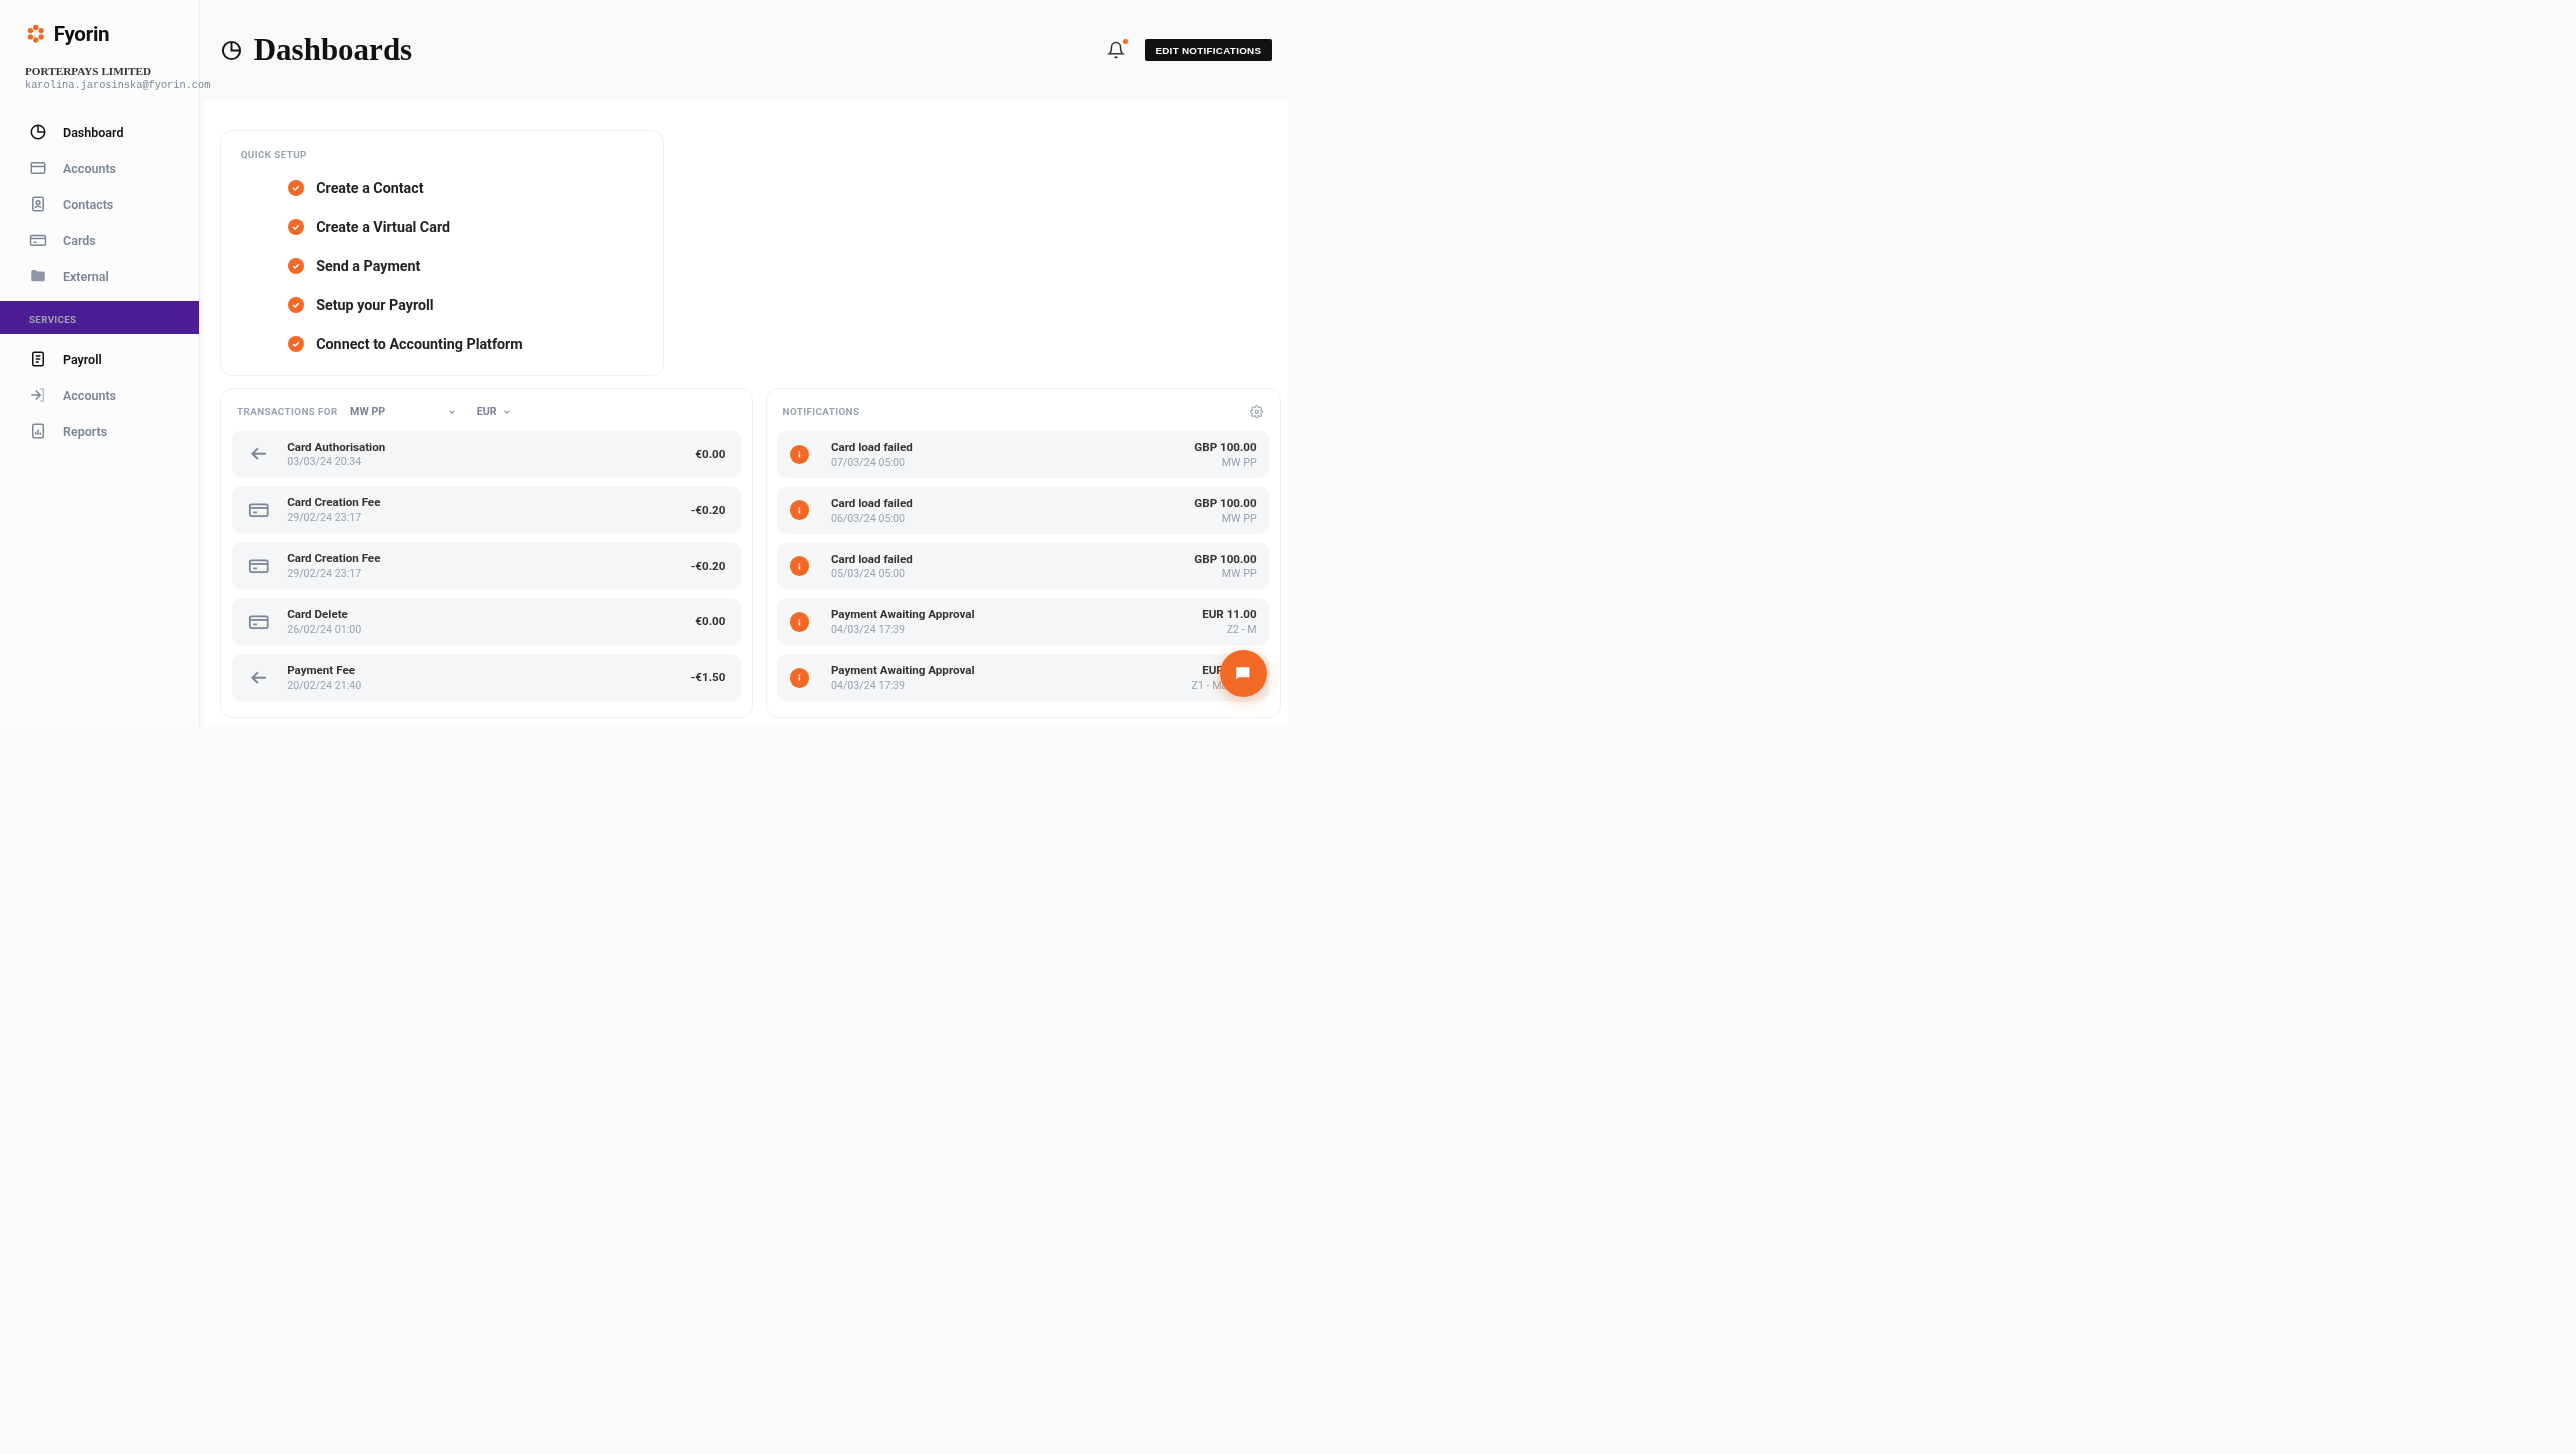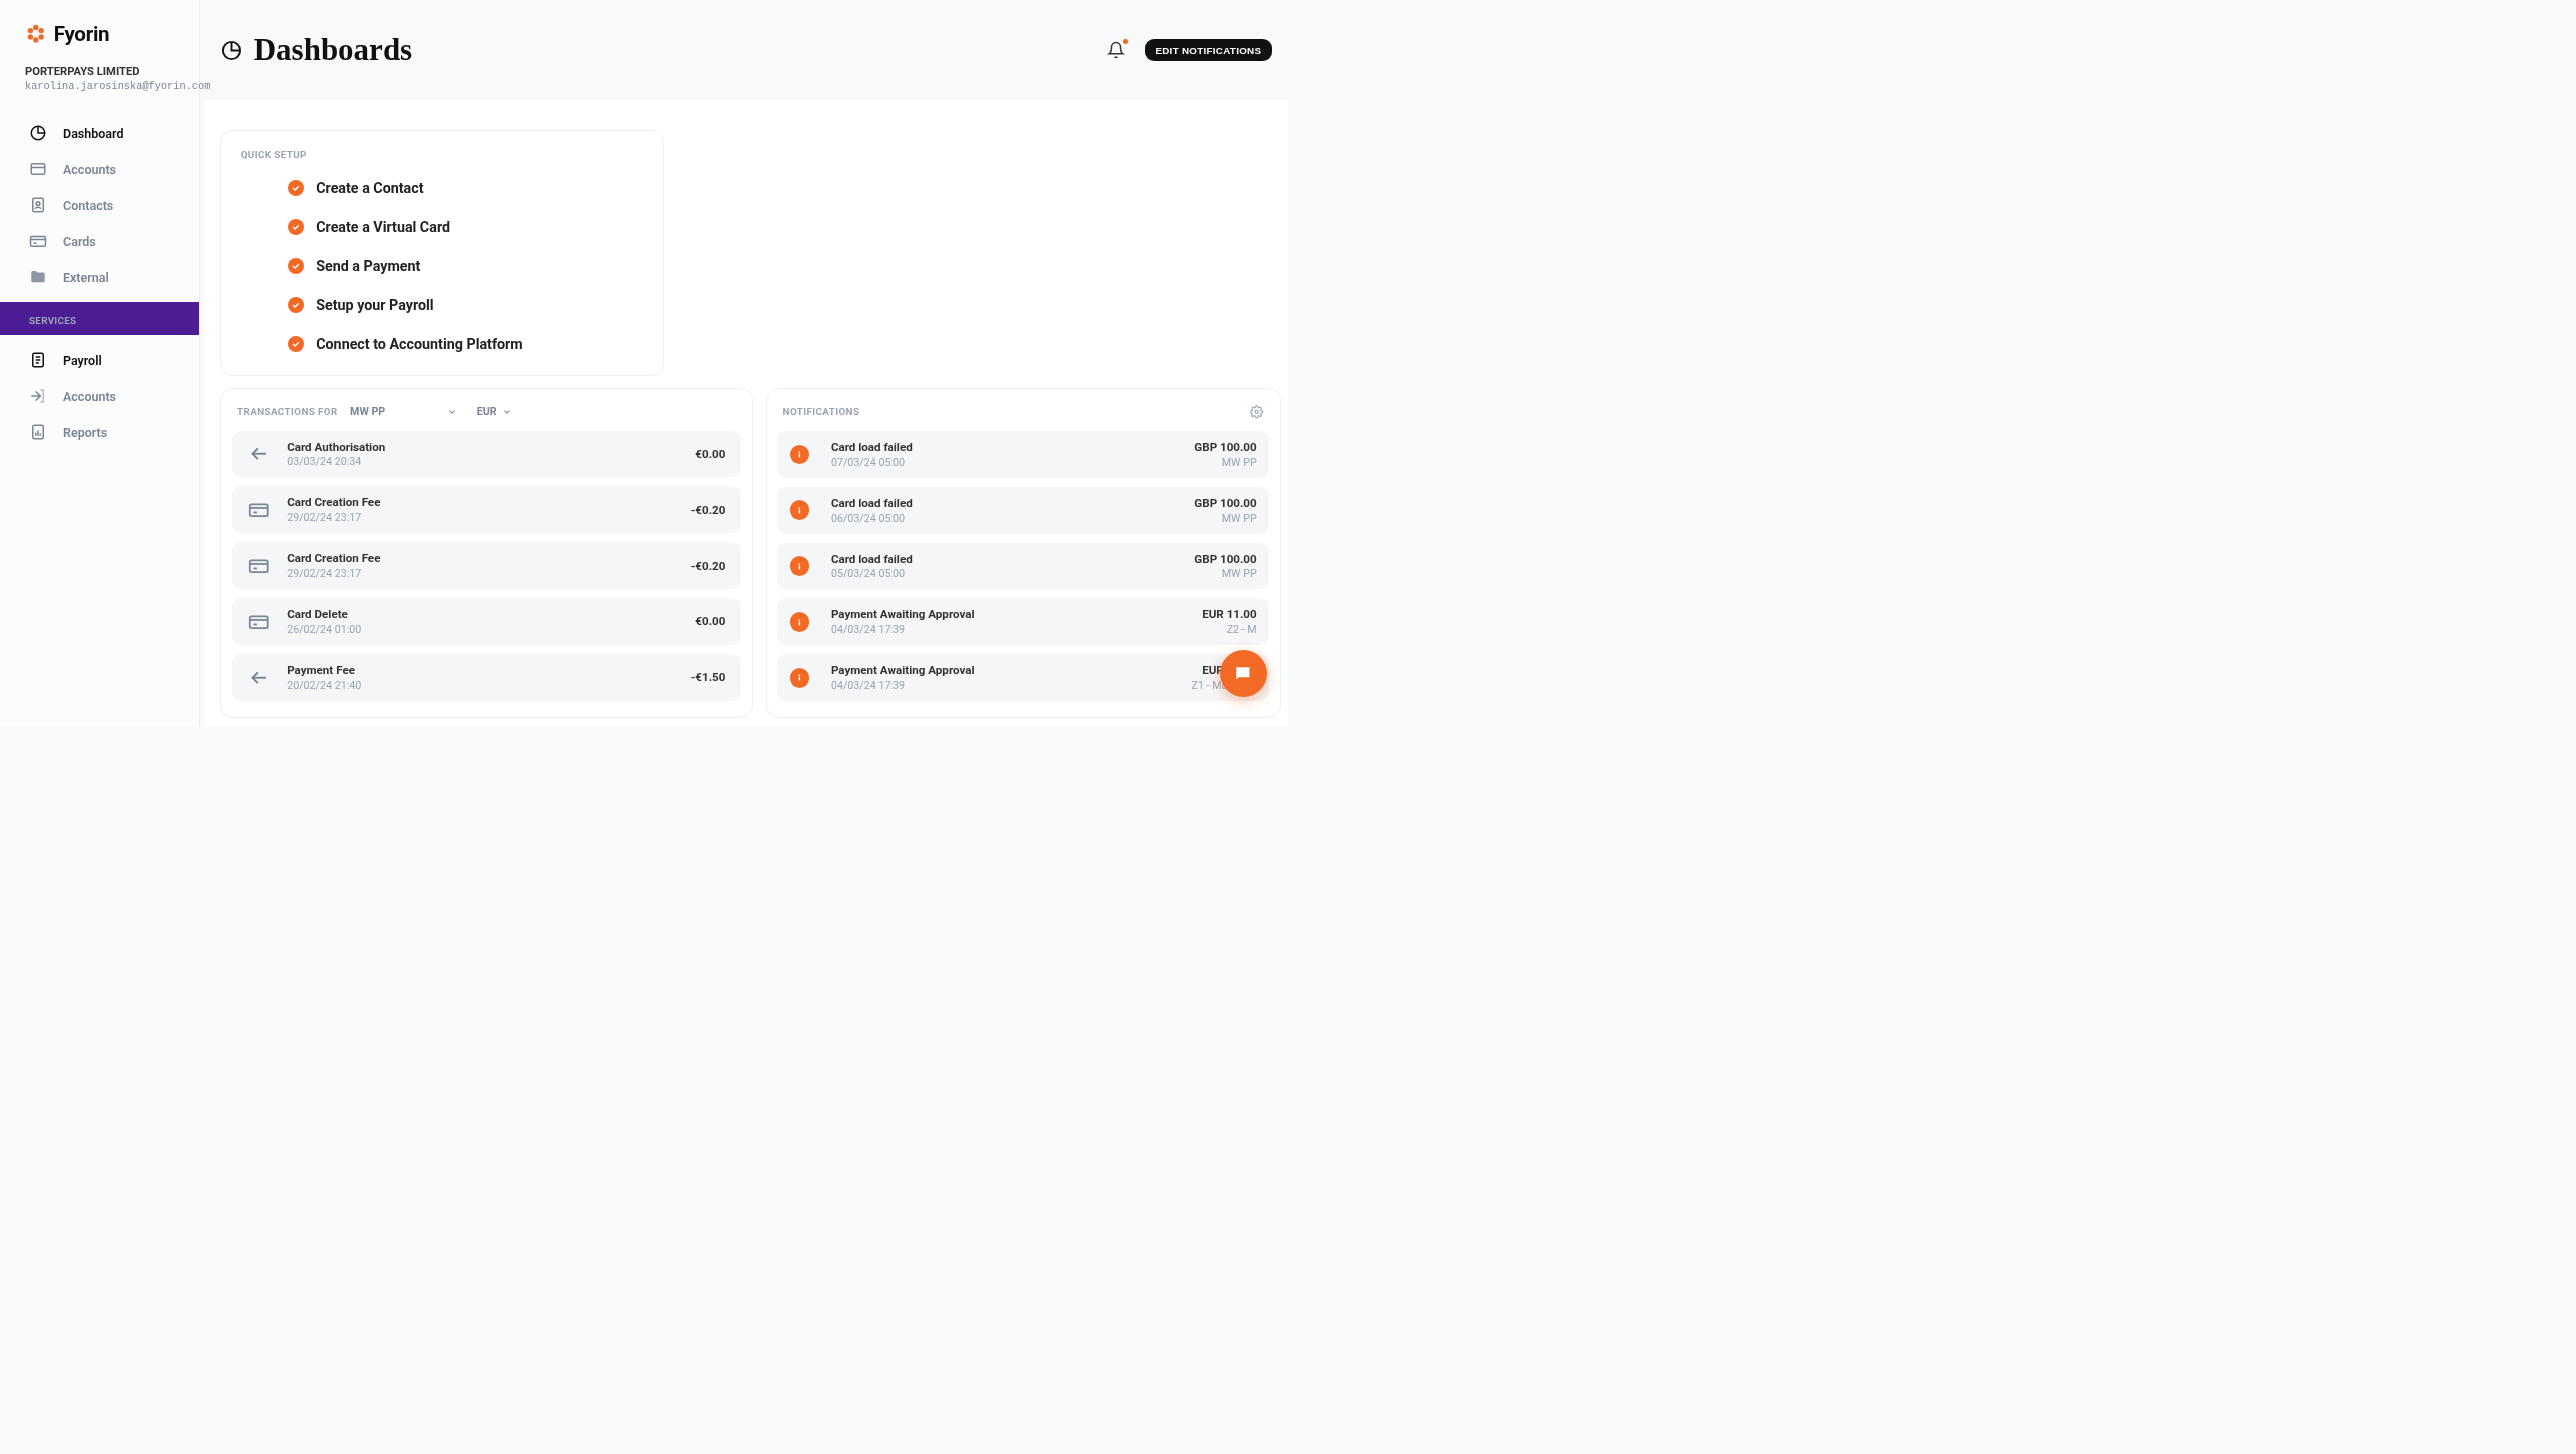--- a/index.html
+++ b/index.html
@@ -43,20 +43,21 @@
     padding: 7.2px 25px 16px;
     display: flex;
     align-items: center;
     justify-content: space-between;
     gap: 5.4px;
   }
   .account-info .company {
     font-size: 11.2px;
     font-weight: 700;
     color: #333;
+    font-family: Liberation Serif, serif;
   }
   .account-info .email {
     font-size: 10.3px;
     color: #7a8595;
     margin-top: 1.8px;
     font-family: Liberation Mono, monospace;
   }
   .chevron-down {
     width: 12.5px; height: 12.5px;
     color: #555;
@@ -132,21 +133,21 @@
     top: -2.7px; right: -3.6px;
     width: 6.3px; height: 6.3px;
     background: #f26a25;
     border-radius: 50%;
     border: 0.9px solid #fff;
   }
   .edit-notif-btn {
     background: #111;
     color: #fff;
     border: none;
-    border-radius: 9px;
+    border-radius: 2px;
     padding: 5.4px 10.7px;
     font-size: 9.8px;
     font-weight: 700;
     letter-spacing: 0.3px;
     cursor: pointer;
   }
 
   .content {
     background: #fff;
     padding: 30px 7.2px 0 16px;

